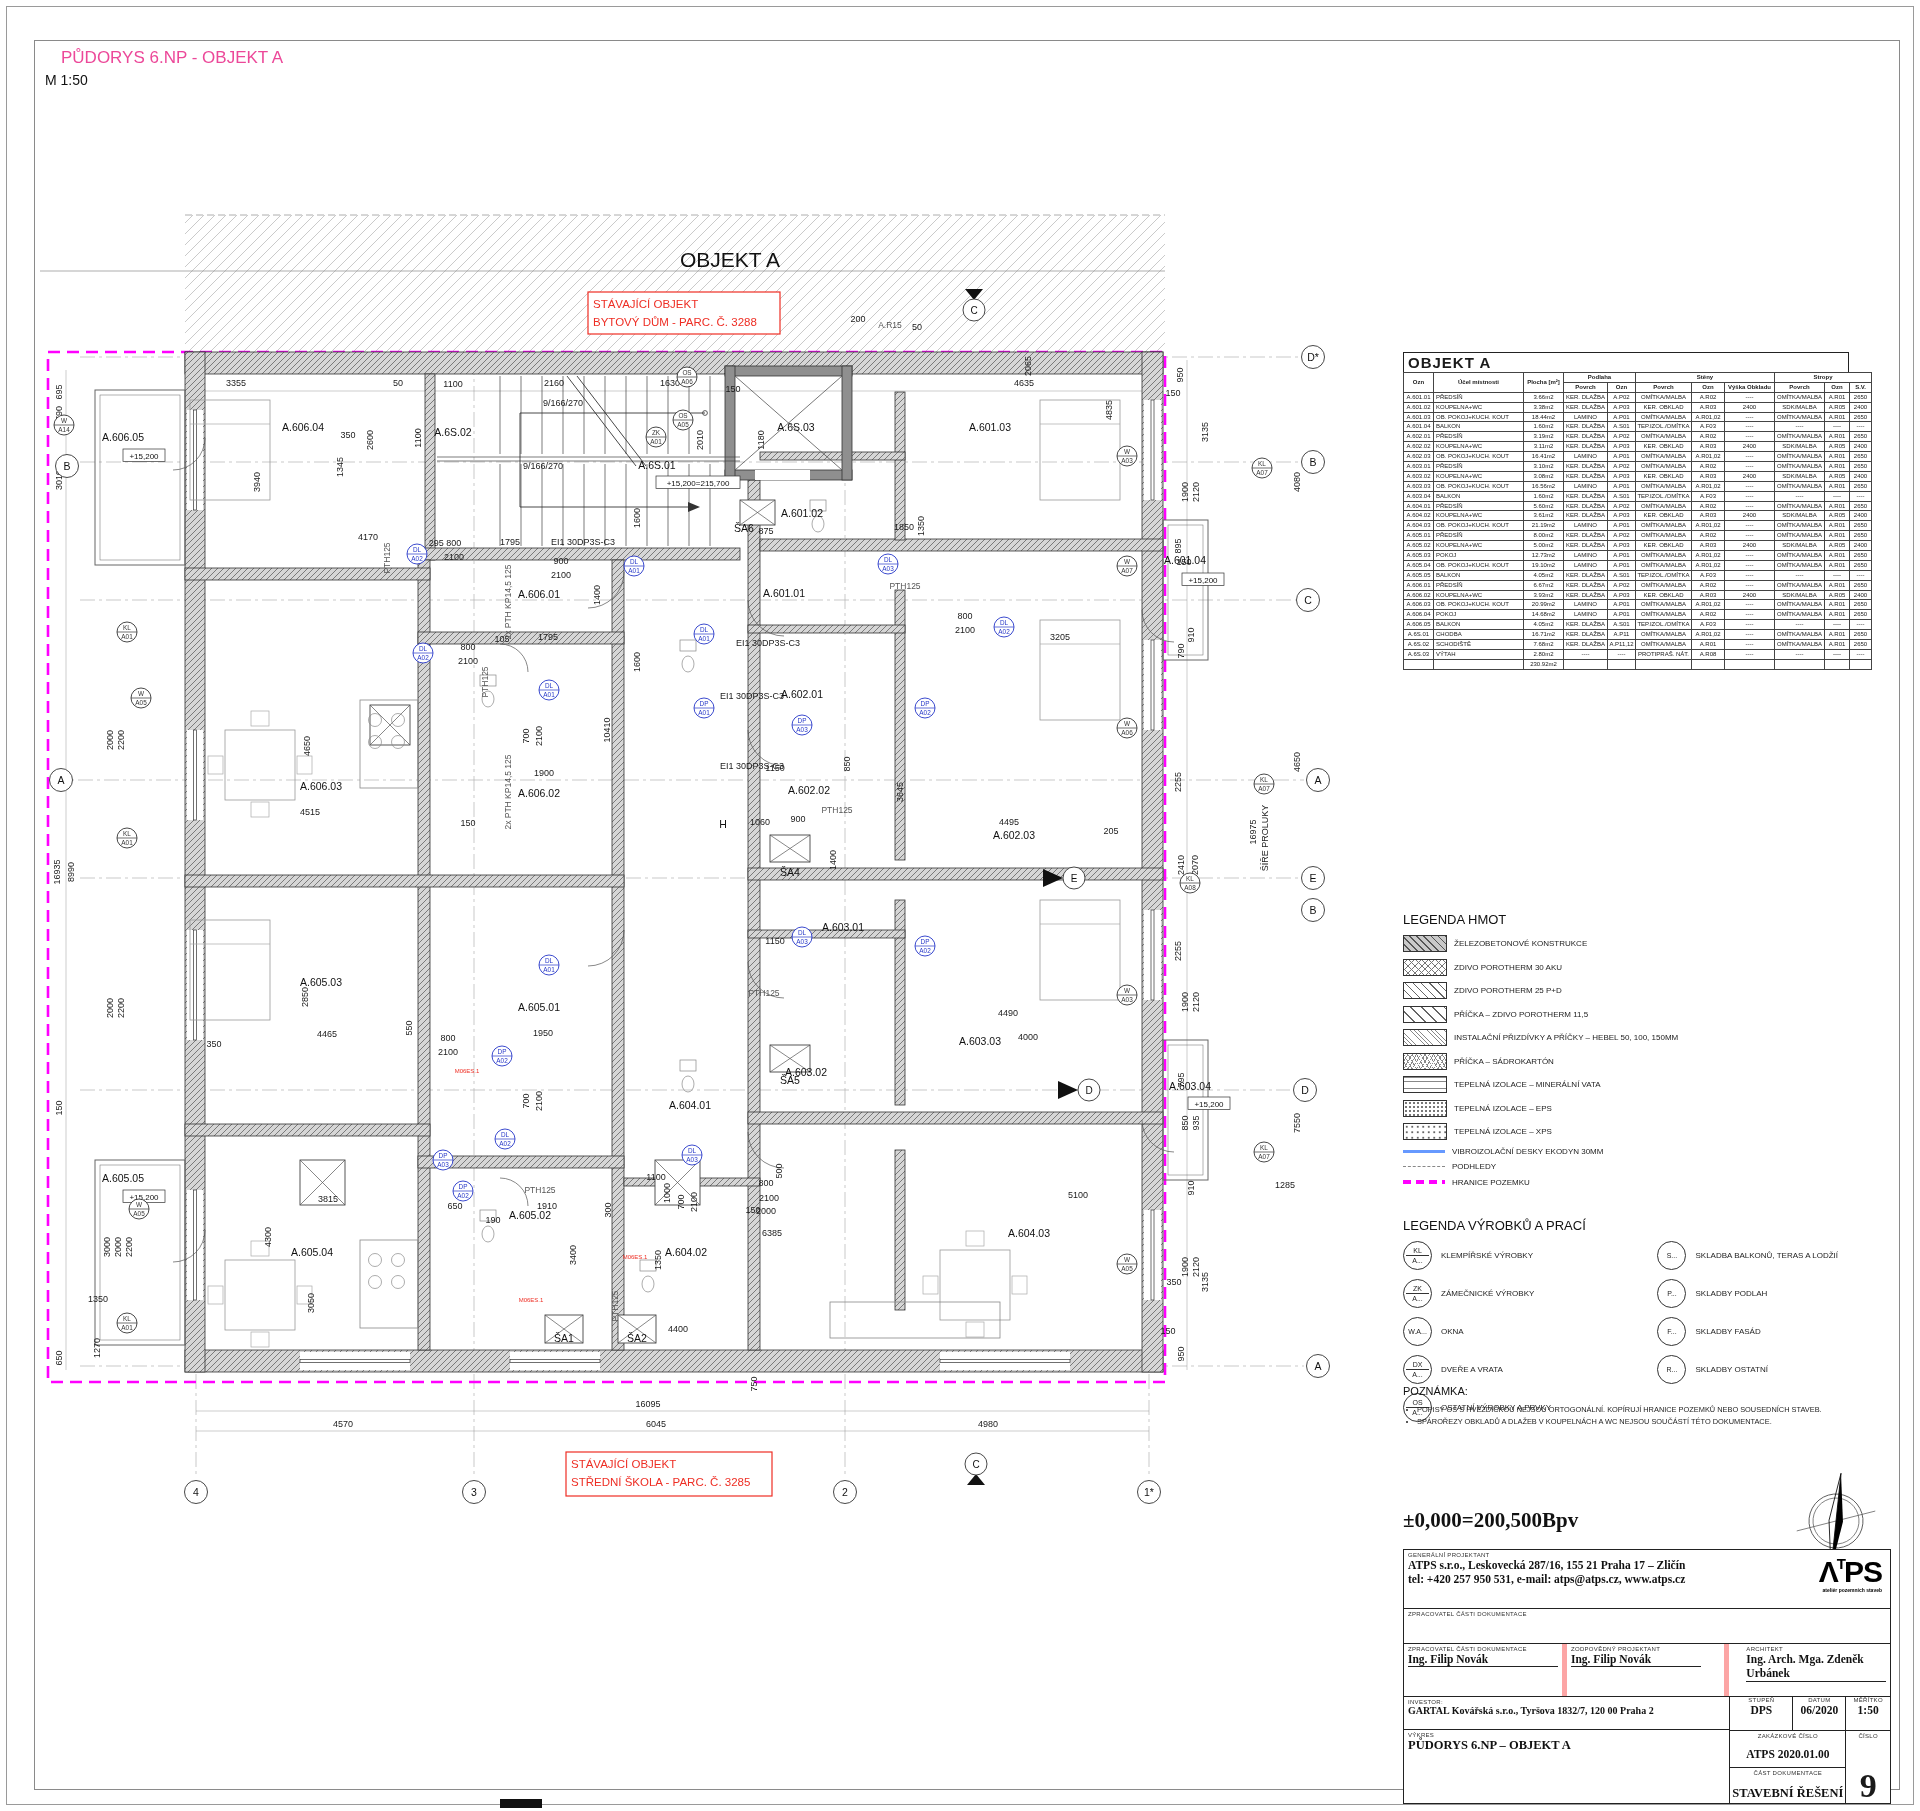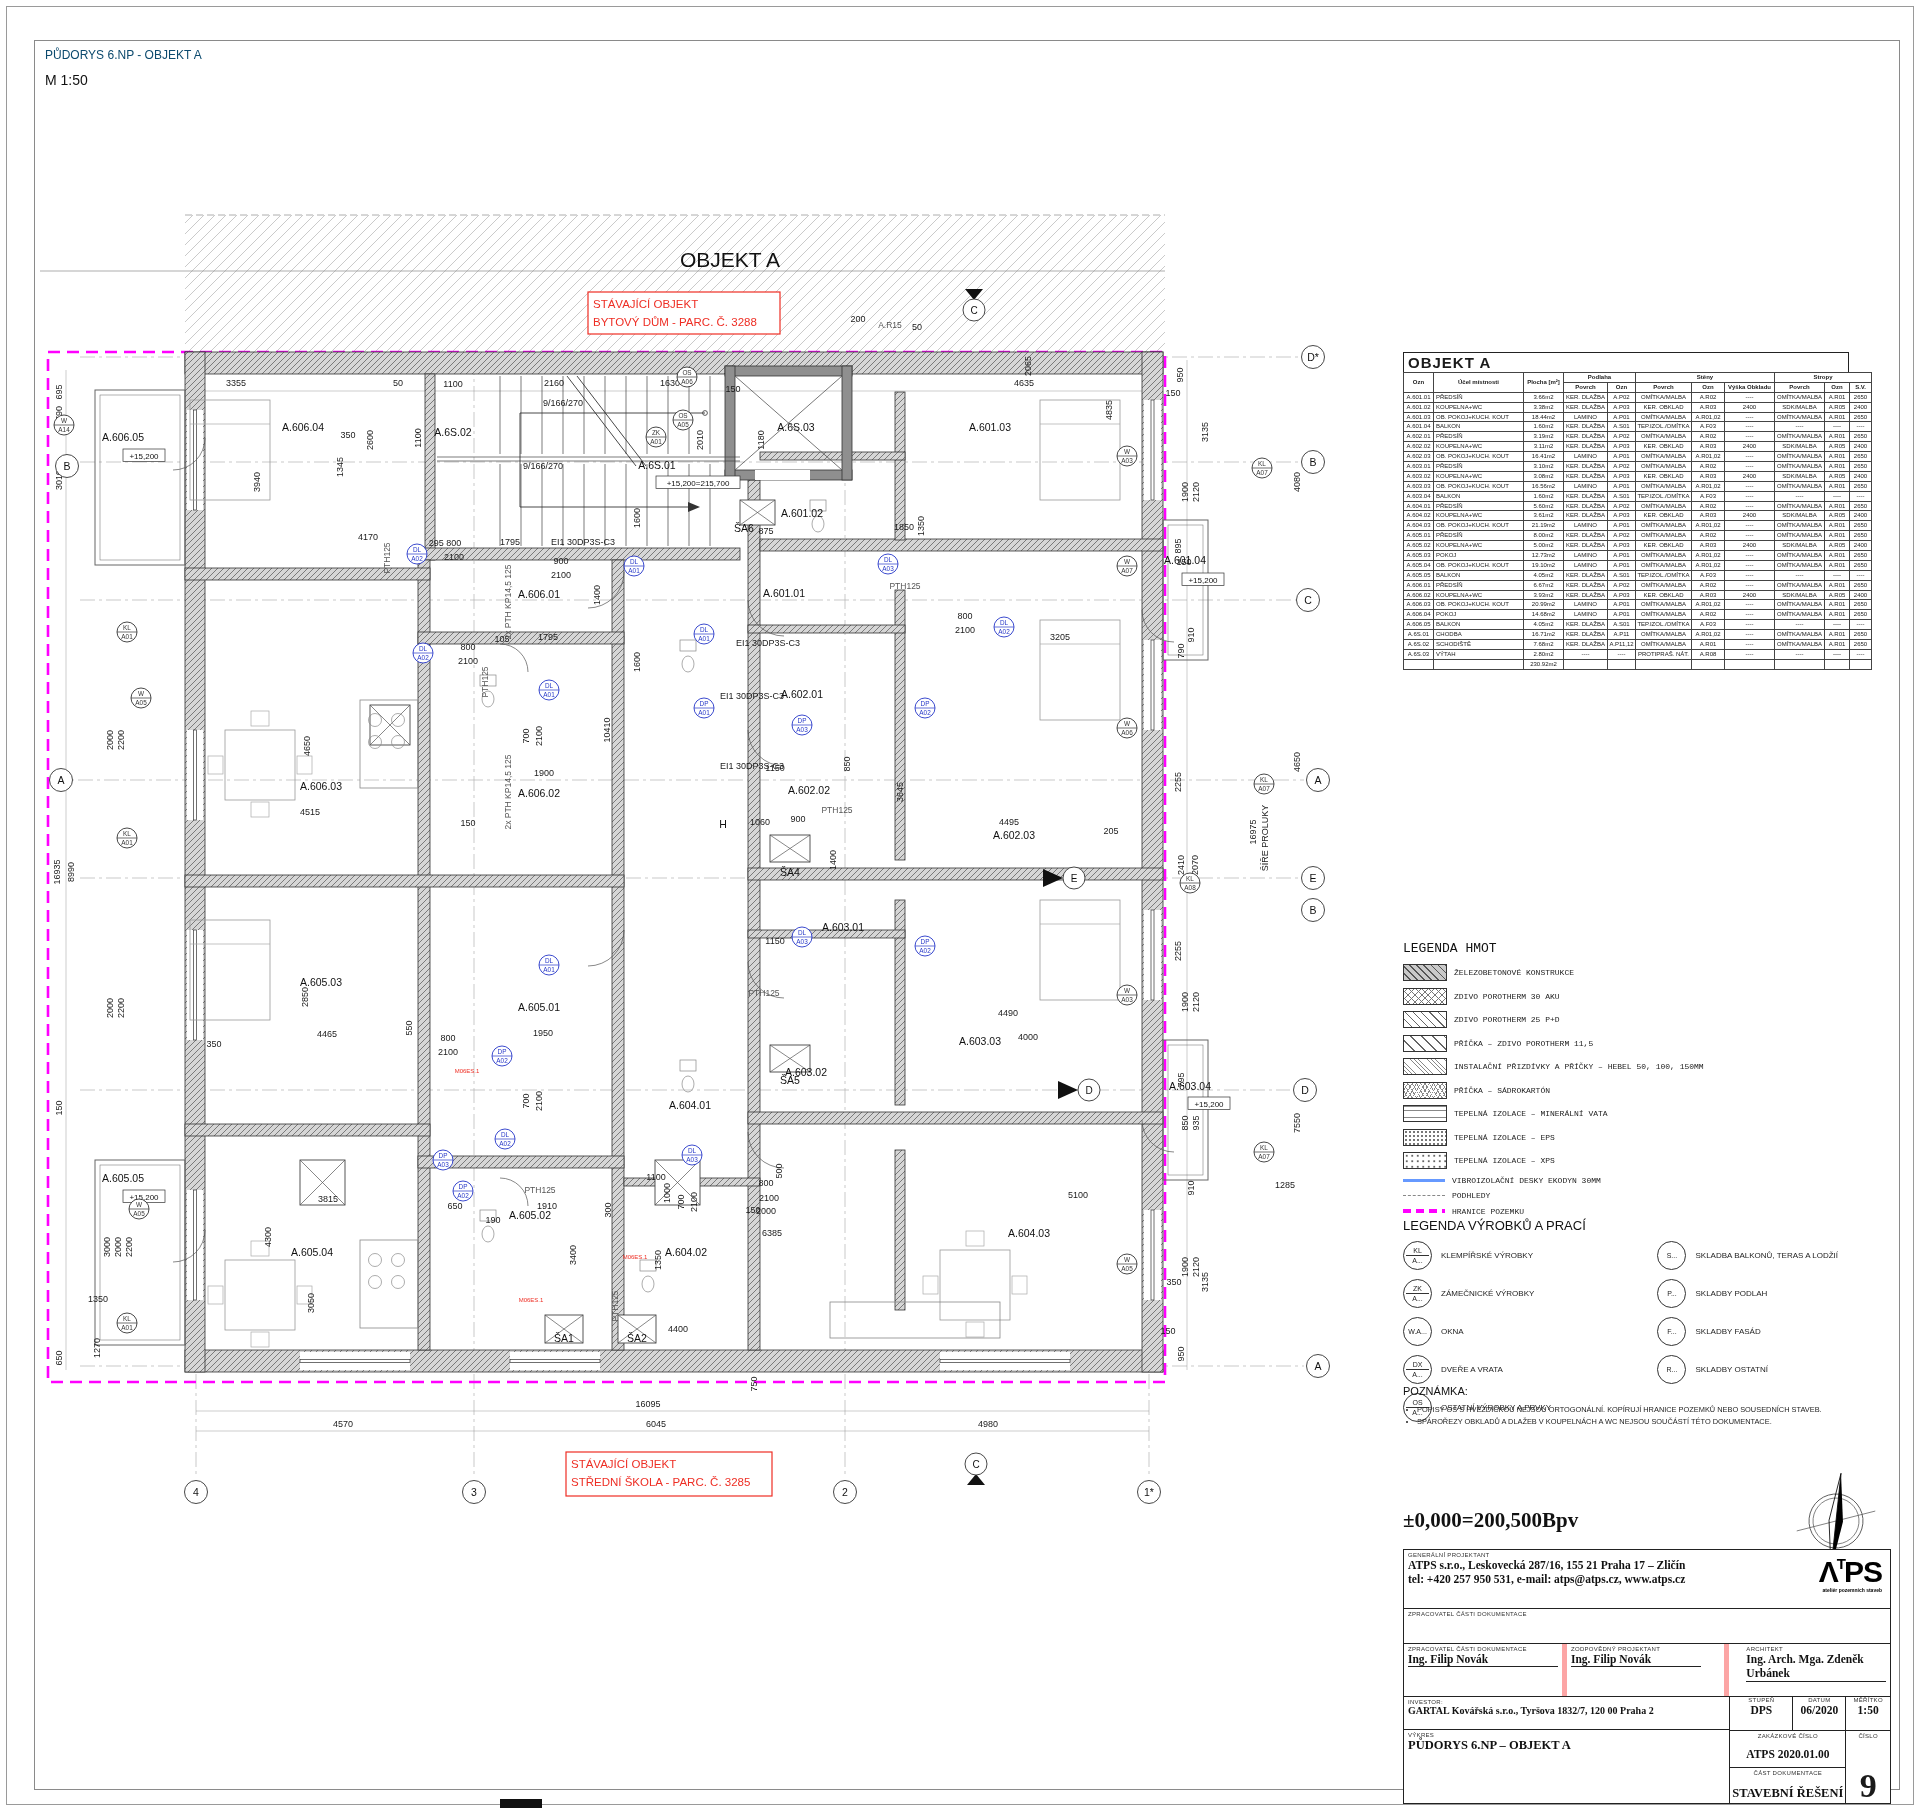--- a/index.html
+++ b/index.html
@@ -1,21 +1,21 @@
 <!DOCTYPE html>
 <html><head>
 <meta charset="utf-8">
 <style>
   html,body{margin:0;padding:0;background:#fff;}
   .sheet{position:relative;width:1920px;height:1811px;background:#ffffff;
          font-family:"Liberation Sans",sans-serif;color:#1a1a1a;overflow:hidden;}
   .frame-outer{position:absolute;left:6px;top:6px;width:1906px;height:1797px;border:1px solid #9a9a9a;}
   .frame-inner{position:absolute;left:34px;top:40px;width:1864px;height:1748px;border:1px solid #8a8a8a;}
   .corner-tick{position:absolute;left:500px;top:1799px;width:42px;height:9px;background:#111;}
-  .page-title{position:absolute;left:45px;top:48px;font-size:12px;color:#0c4a6e;}
+  .page-title{position:absolute;left:61px;top:48px;font-size:17px;color:#ec4899;}
   .page-scale{position:absolute;left:45px;top:72px;font-size:14px;color:#111;}
 
   
   .tbl{position:absolute;left:1403px;top:352px;width:446px;background:#fff;}
   .tbl-title{border:1.5px solid #222;border-bottom:none;font-size:15px;font-weight:bold;
              padding:1px 4px;letter-spacing:1px;}
   table.rooms{border-collapse:collapse;width:446px;table-layout:fixed;}
   table.rooms th,table.rooms td{border:0.8px solid #444;font-size:6px;line-height:1.15;
        padding:1px 1px;text-align:center;overflow:hidden;white-space:nowrap;font-weight:normal;}
   table.rooms td.l{text-align:left;padding-left:2px;}
@@ -1239,21 +1239,21 @@
             <td></td>
             <td></td>
             <td></td>
             <td></td>
             <td></td>
           </tr>
         </tbody>
     </table>
   </div>
 
-  <div class="leg" style="top:941px;font-family:Liberation Mono, monospace;">
+  <div class="leg" style="top:912px;">
     <div class="leg-title">LEGENDA HMOT</div>
     <div id="leg-hmot-items">
         <div class="leg-row">
           <div class="leg-sw sw-zb"></div>
           <div class="leg-lab">ŽELEZOBETONOVÉ KONSTRUKCE</div>
         </div>
         <div class="leg-row">
           <div class="leg-sw sw-p30"></div>
           <div class="leg-lab">ZDIVO POROTHERM 30 AKU</div>
         </div>

